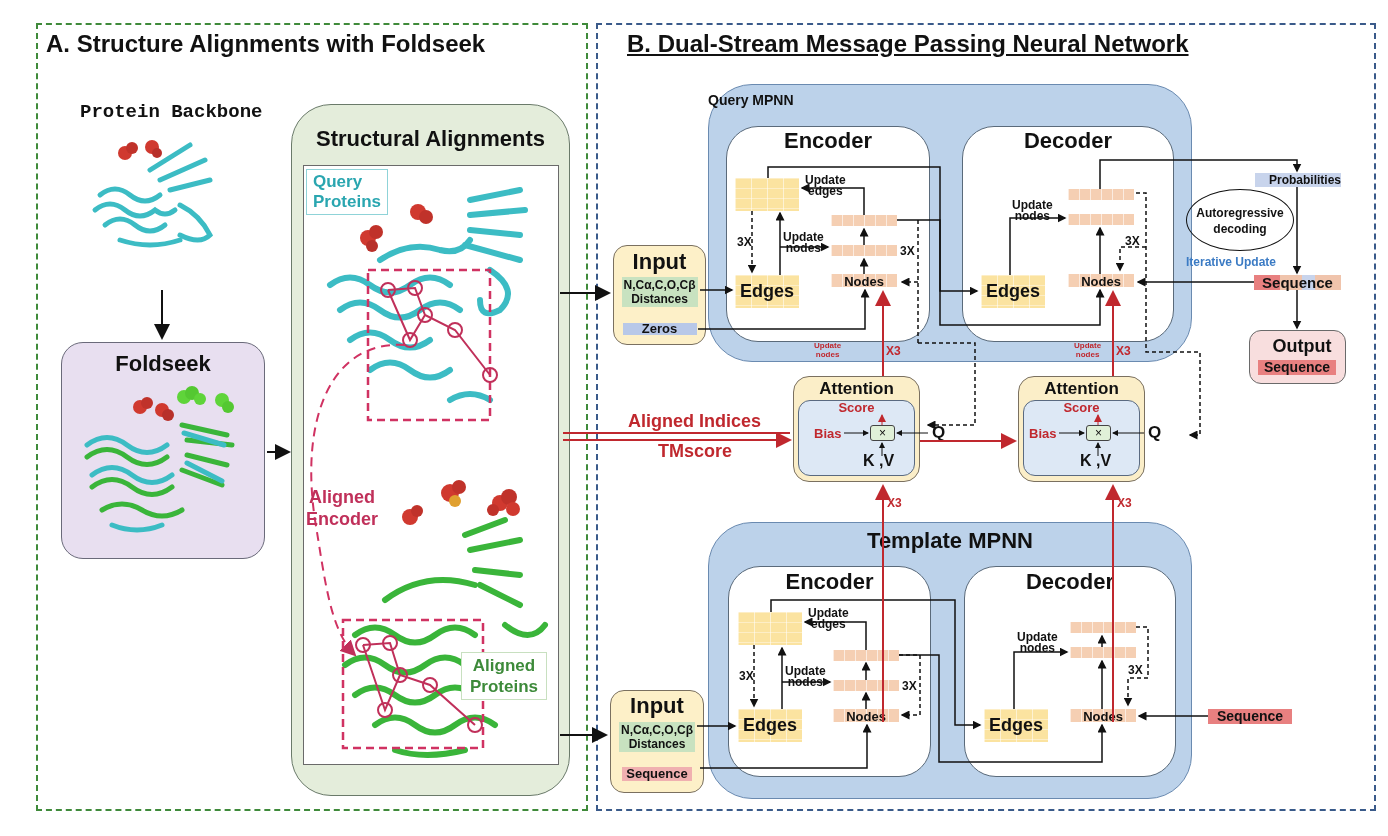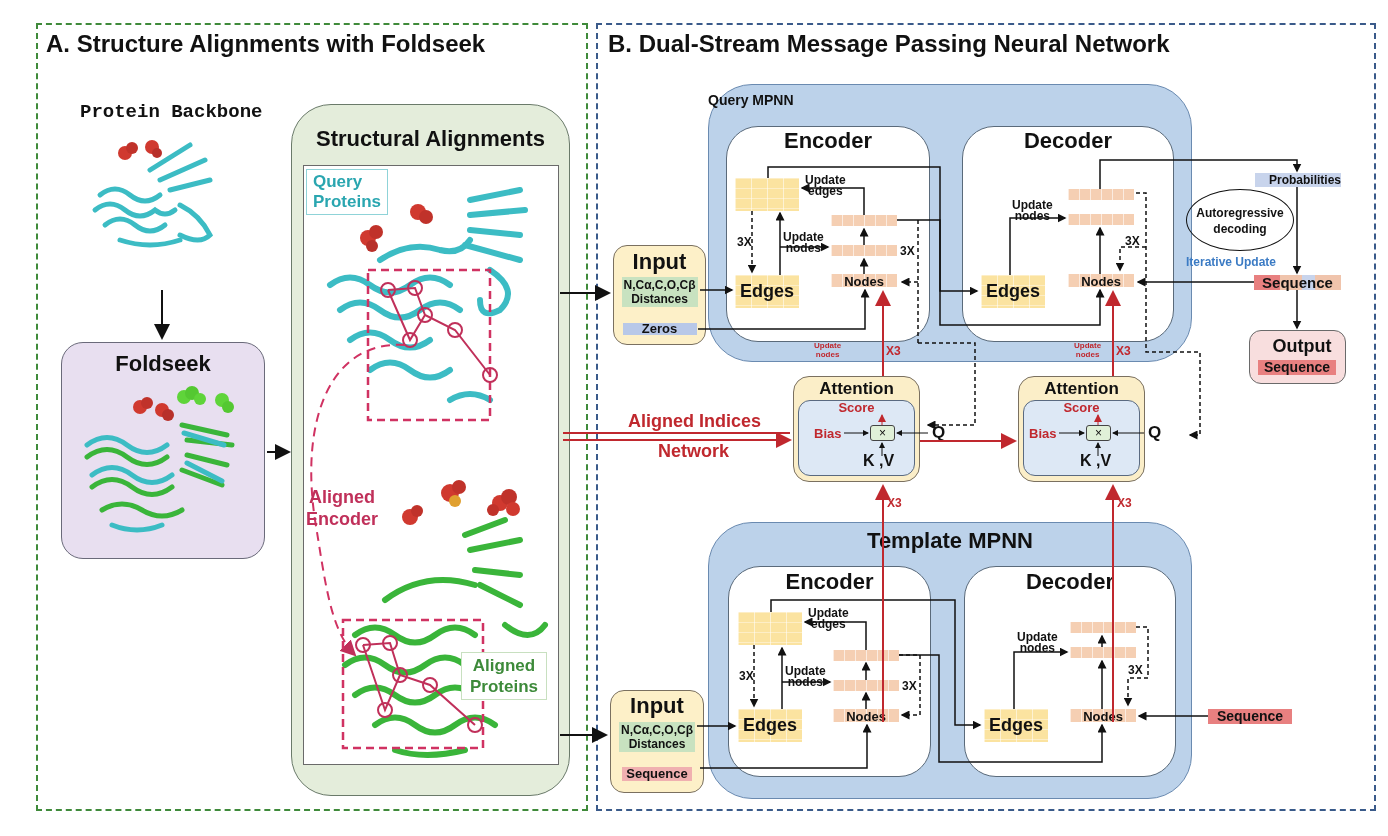--- a/index.html
+++ b/index.html
@@ -190,21 +190,21 @@
       <circle cx="140" cy="250" r="7"></circle>
   </g>
 </svg>
 
 <div class="abs" style="left:461px;top:652px;padding:2px 8px;border:1px solid #c8e0c0;background:#fff;">
   <div class="lbl green" style="position:static;font-size:17px;text-align:center;line-height:21px;">Aligned</div>
   <div class="lbl green" style="position:static;font-size:17px;text-align:center;line-height:21px;">Proteins</div>
 </div>
 
 <div class="panel panel-b"></div>
-<div class="panel-title" style="left:608px;top:30px;">B. Dual-Stream Message Passing Neural Network</div>
+<div class="panel-title" style="left:627px;top:30px;text-decoration:underline;">B. Dual-Stream Message Passing Neural Network</div>
 
 <div class="mpnn-box" style="left:708px;top:84px;width:484px;height:278px;"></div>
 <div class="lbl" style="left:708px;width:484px;top:93px;font-size:14px;">Query  MPNN</div>
 <div class="coder-box" style="left:726px;top:126px;width:204px;height:216px;"></div>
 <div class="lbl" style="left:726px;width:204px;top:130px;font-size:22px;text-align:center;">Encoder</div>
 <div class="coder-box" style="left:962px;top:126px;width:212px;height:216px;"></div>
 <div class="lbl" style="left:962px;width:212px;top:130px;font-size:22px;text-align:center;">Decoder</div>
 
 <div class="edges-grid" style="left:735px;top:178px;width:64px;height:33px;"></div>
 <div class="lbl small" style="left:805px;top:175px;">
@@ -282,21 +282,21 @@
 <div class="attn-box" style="left:1018px;top:376px;width:127px;height:106px;"></div>
 <div class="lbl" style="left:1018px;width:127px;top:380px;font-size:17px;text-align:center;">Attention</div>
 <div class="attn-inner" style="left:1023px;top:400px;width:117px;height:76px;"></div>
 <div class="lbl red" style="left:1023px;width:117px;top:401px;font-size:13px;text-align:center;">Score</div>
 <div class="lbl red" style="left:1029px;top:427px;font-size:13px;">Bias</div>
 <div class="abs" style="left:1086px;top:425px;width:25px;height:16px;background:#e0f0d8;border:1px solid #444;border-radius:3px;box-sizing:border-box;font-size:12px;text-align:center;line-height:14px;">×</div>
 <div class="lbl" style="left:1148px;top:424px;font-size:17px;">Q</div>
 <div class="lbl" style="left:1080px;top:453px;font-size:16px;">K ,V</div>
 
 <div class="lbl red" style="left:628px;top:412px;font-size:18px;">Aligned Indices</div>
-<div class="lbl red" style="left:658px;top:442px;font-size:18px;">Network</div>
+<div class="lbl red" style="left:658px;top:442px;font-size:18px;">TMscore</div>
 
 <div class="lbl red" style="left:887px;top:497px;font-size:12px;">X3</div>
 <div class="lbl red" style="left:1117px;top:497px;font-size:12px;">X3</div>
 
 <div class="mpnn-box" style="left:708px;top:522px;width:484px;height:277px;"></div>
 <div class="lbl" style="left:708px;width:484px;top:530px;font-size:22px;text-align:center;">Template  MPNN</div>
 <div class="coder-box" style="left:728px;top:566px;width:203px;height:211px;"></div>
 <div class="lbl" style="left:728px;width:203px;top:571px;font-size:22px;text-align:center;">Encoder</div>
 <div class="coder-box" style="left:964px;top:566px;width:212px;height:211px;"></div>
 <div class="lbl" style="left:964px;width:212px;top:571px;font-size:22px;text-align:center;">Decoder</div>

